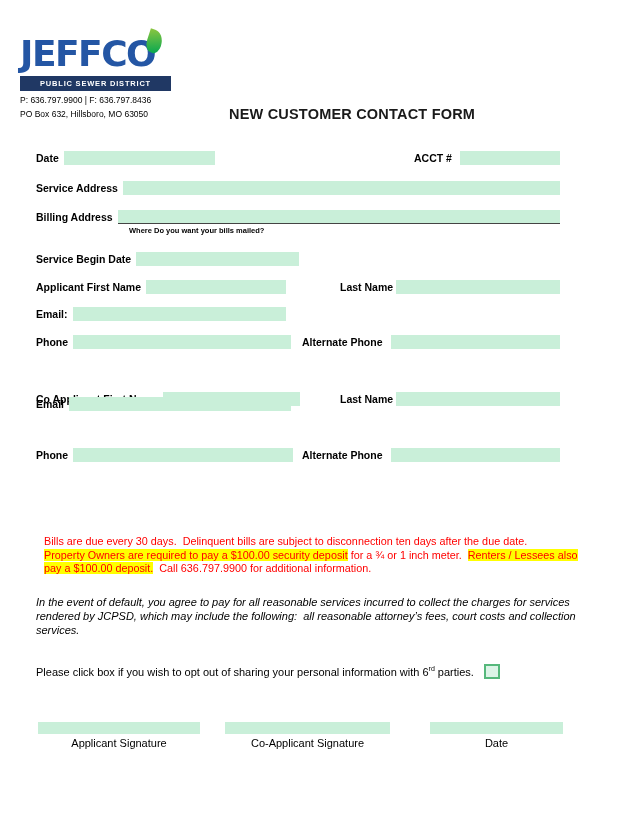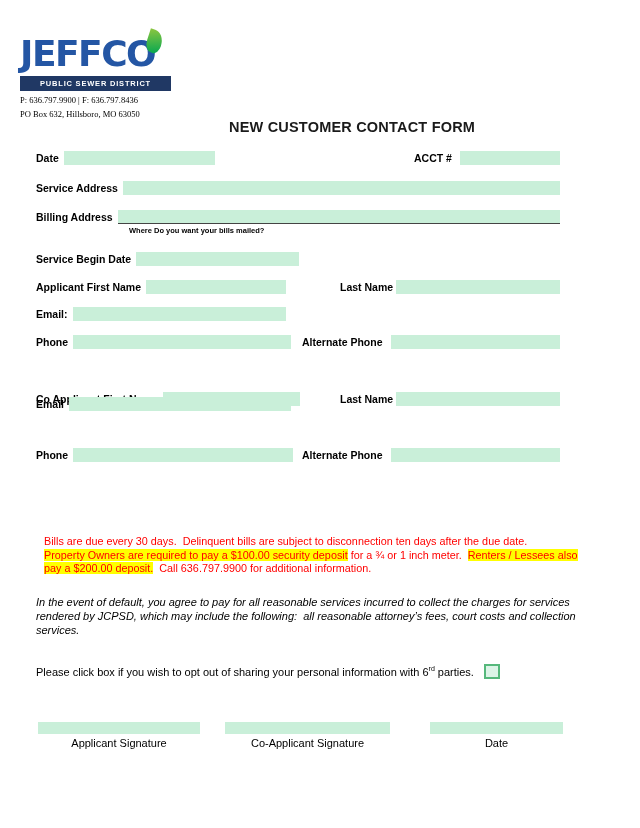--- a/index.html
+++ b/index.html
@@ -9,22 +9,22 @@
 
   
   .logo { position:absolute; left:20px; top:34px; }
   .logo-text { font-family:"DejaVu Sans", sans-serif; font-size:36px; font-weight:800; color:#2456a4; letter-spacing:-1.5px; line-height:40px; }
   .logo-o { position:relative; display:inline-block; }
   .leaf { position:absolute; right:-7px; top:-4px; width:15px; height:23px;
           background:linear-gradient(160deg,#8dc63f,#00a651);
           border-radius:0 80% 45% 55% / 0 70% 45% 55%; transform:rotate(18deg); }
   .banner { width:151px; background:#203864; color:#fff; font-size:7.5px; font-weight:bold;
             text-align:center; letter-spacing:0.8px; padding:3px 0; margin-top:2px; }
-  .contact-line { font-size:8.5px; margin-top:4px; white-space:nowrap;font-family:Liberation Serif, serif; }
-  .title { position:absolute; left:229px; top:106px; font-size:14.5px; font-weight:bold; color:#1a1a1a; letter-spacing:0.2px;margin-top:13px; }
+  .contact-line { font-size:8.5px; margin-top:4px; white-space:nowrap; }
+  .title { position:absolute; left:229px; top:106px; font-size:14.5px; font-weight:bold; color:#1a1a1a; letter-spacing:0.2px; }
 
   
   .row { position:absolute; left:36px; width:524px; height:16px; display:flex; align-items:center; }
   .lbl { font-weight:bold; font-size:10.5px; white-space:nowrap; margin-right:5px; }
   .field { background:#c9efd9; border:0; height:14px; font-size:11px; font-family:inherit; padding:0 3px; }
   .grow { flex:1 1 0; min-width:0; }
   .absr { position:absolute; top:50%; transform:translateY(-50%); margin:0; }
   .underlined { border-bottom:1px solid #444; }
   .billing-note { position:absolute; left:115px; top:226px; font-size:7.5px; font-weight:bold;padding-left:14px; }
 
@@ -118,21 +118,21 @@
     <span class="lbl">Phone</span>
     <input type="text" class="field" style="width: 220px;">
     <span class="lbl absr" style="left:266px">Alternate Phone</span>
     <input type="text" class="field absr" style="left: 355px; width: 169px;">
   </div>
 
 
   <div class="notice">
     <div class="nline">Bills are due every 30 days.  Delinquent bills are subject to disconnection ten days after the due date.</div>
     <div class="nline"><span class="hl">Property Owners are required to pay a $100.00 security deposit</span><span> for a ¾ or 1 inch meter.  </span><span class="hl">Renters / Lessees also</span></div>
-    <div class="nline"><span class="hl">pay a $200.00 deposit.</span><span>  Call 636.797.9900 for additional information.</span></div>
+    <div class="nline"><span class="hl">pay a $100.00 deposit.</span><span>  Call 636.797.9900 for additional information.</span></div>
   </div>
 
   <p class="clause">In the event of default, you agree to pay for all reasonable services incurred to collect the charges for services rendered by JCPSD, which may include the following:  all reasonable attorney’s fees, court costs and collection services.</p>
 
   <div class="optout">
     <span><span>Please click box if you wish to opt out of sharing your personal information with 6</span><sup>rd</sup><span> parties.</span></span>
     <span class="checkbox"></span>
   </div>
 
   <div class="sigline" style="left:38px;width:162px"></div>

